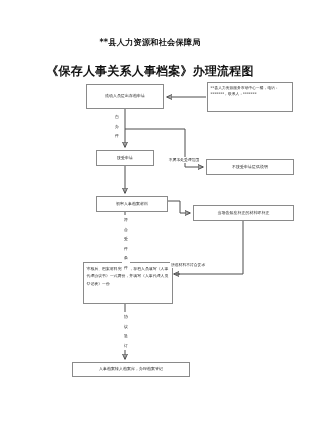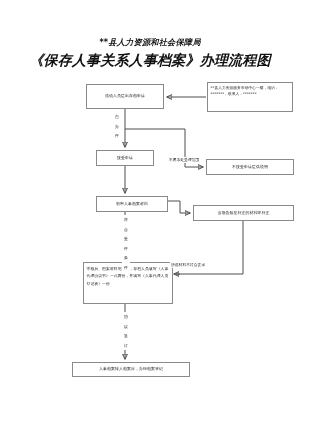--- a/index.html
+++ b/index.html
@@ -23,35 +23,34 @@
     height: 424px;
   }
 
   
   .title-block {
     position: absolute;
     left: 0;
     top: 36px;
     width: 300px;
     text-align: center;
-    font-style: italic;
   }
   .title-line1 {
     font-size: 8.2px;
     font-weight: bold;
     letter-spacing: 0.2px;
     line-height: 13px;
     color: #111;
   }
   .title-line2 {
-    font-size: 14px;
+    font-size: 12px;
     font-weight: bold;
     letter-spacing: 0.2px;
     line-height: 13px;
-    margin-top: 5px;
+    margin-top: 16px;
     color: #111;
   }
 
   
   .box {
     position: absolute;
     box-sizing: border-box;
     border: 1px solid #8a8a8a;
     background: #ffffff;
     display: flex;

